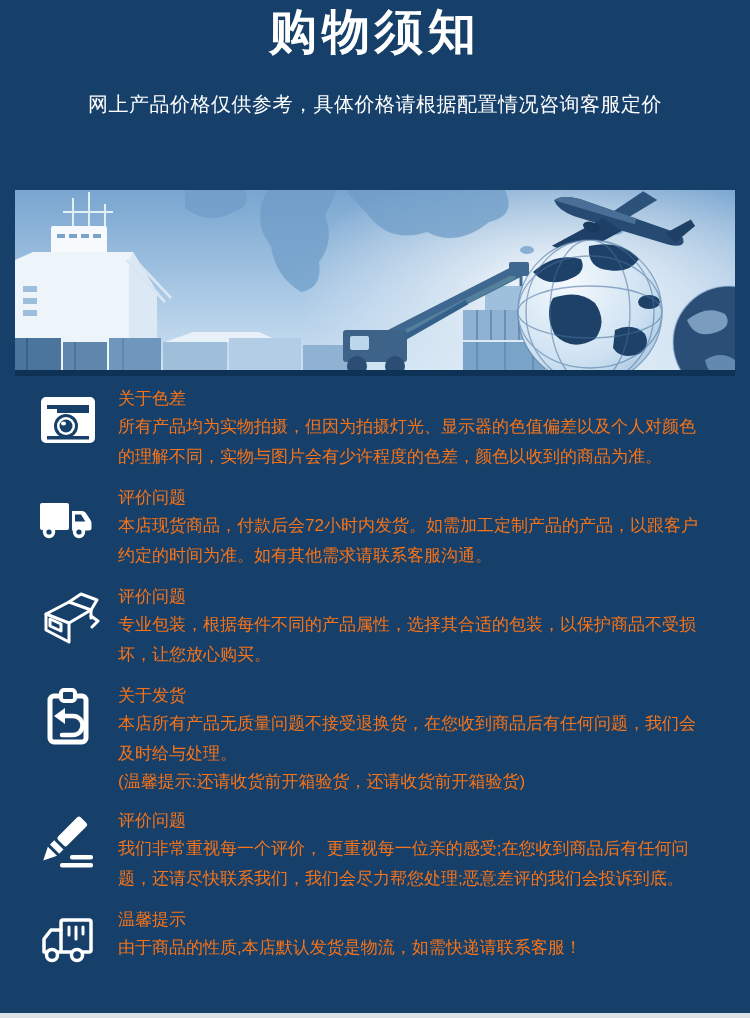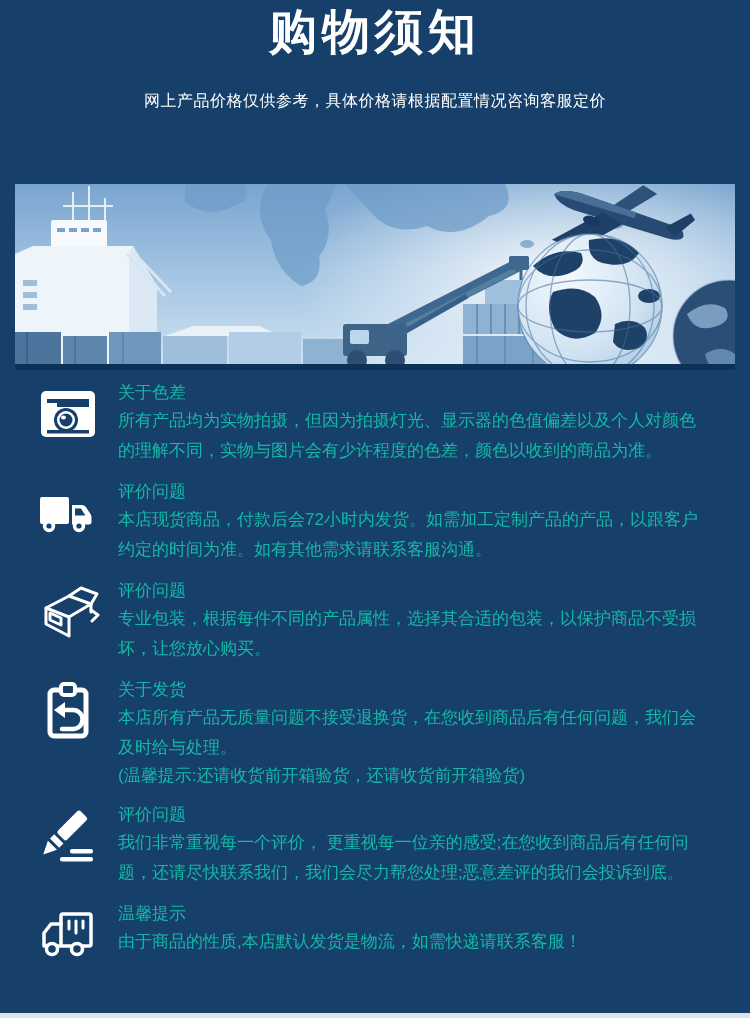--- a/index.html
+++ b/index.html
@@ -8,34 +8,34 @@
     background:#16406a;
     font-family:"Liberation Sans","DejaVu Sans",sans-serif;
     color:#f5f8fb;
   }
   .page-title{
     text-align:center;
     font-size:48px;font-weight:bold;letter-spacing:5px;color:#ffffff;
   }
   .page-subtitle{
     margin-top:27px;text-align:center;
-    font-size:16px;font-weight:500;letter-spacing:.5px;color:#ffffff;
+    font-size:20px;font-weight:500;letter-spacing:.5px;color:#ffffff;
   }
   .hero{
     margin:72px 15px 0 15px;height:180px;position:relative;
     border-bottom:6px solid #0e3156;
   }
   .hero svg{display:block;width:720px;height:180px;}
   .sections{padding:10px 38px 0 36px;}
   .section{display:flex;align-items:flex-start;margin-bottom:13px;}
   .icon-box{
     flex:0 0 66px;width:66px;height:66px;margin-top:3px;margin-right:16px;
   }
   .icon-box svg{width:64px;height:64px;display:block;}
-  .section-text{flex:1;font-size:17px;line-height:26px;color:#14b8a6;}
+  .section-text{flex:1;font-size:17px;line-height:26px;color:#f97316;}
   .section-title{line-height:26px;}
   .section-body{line-height:30px;}
   .section-note{line-height:26px;}
   .bottom-strip{
     position:absolute;left:0;bottom:0;width:750px;height:5px;background:#dde2e7;
   }
 </style>
 </head>
 <body>
 

